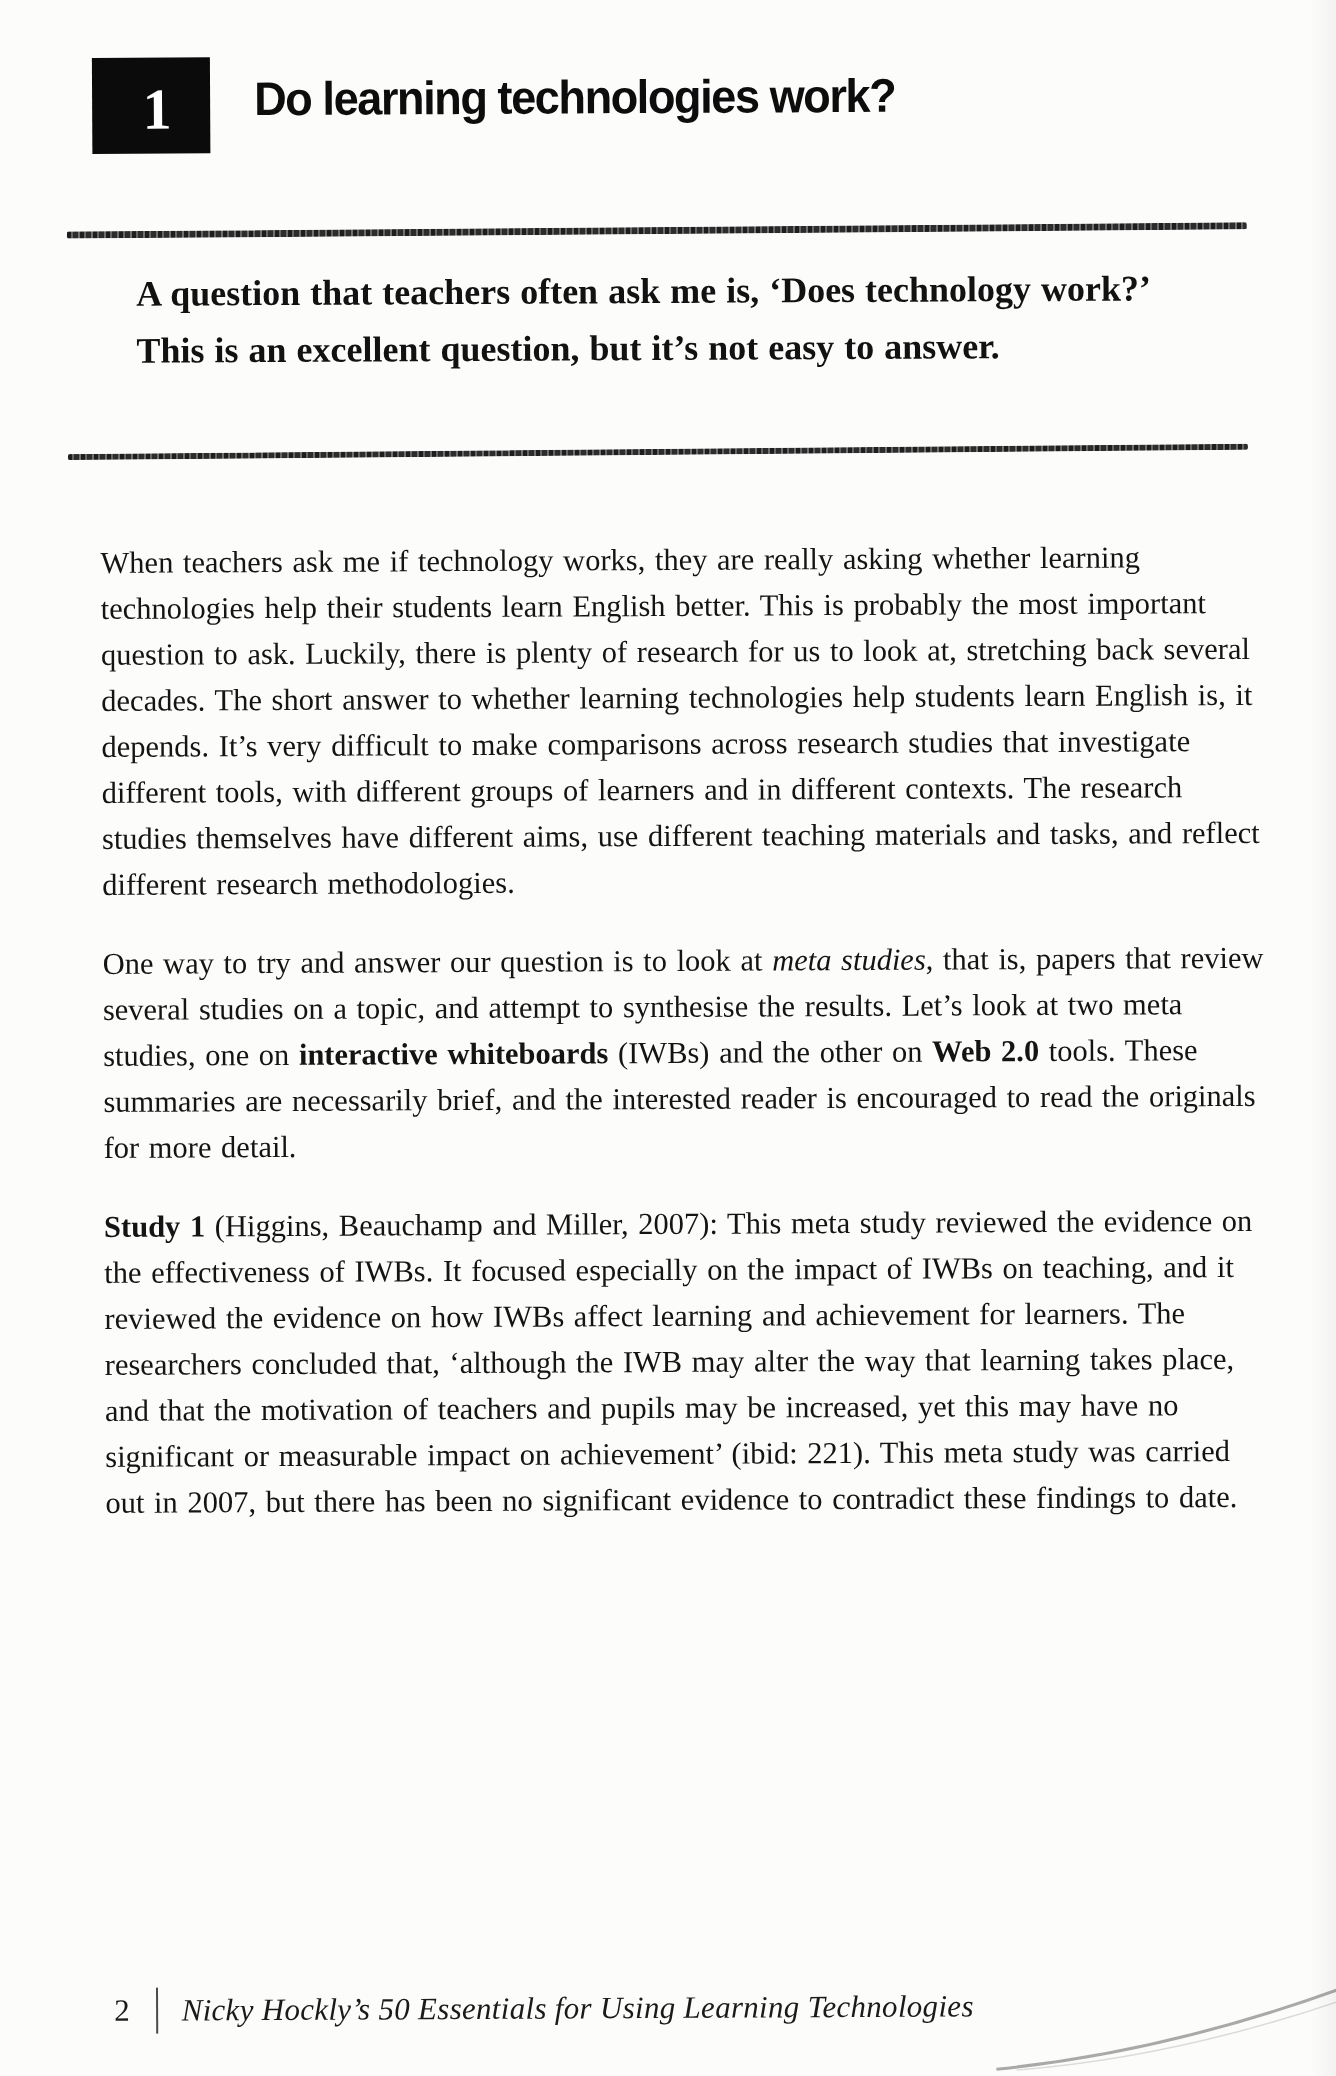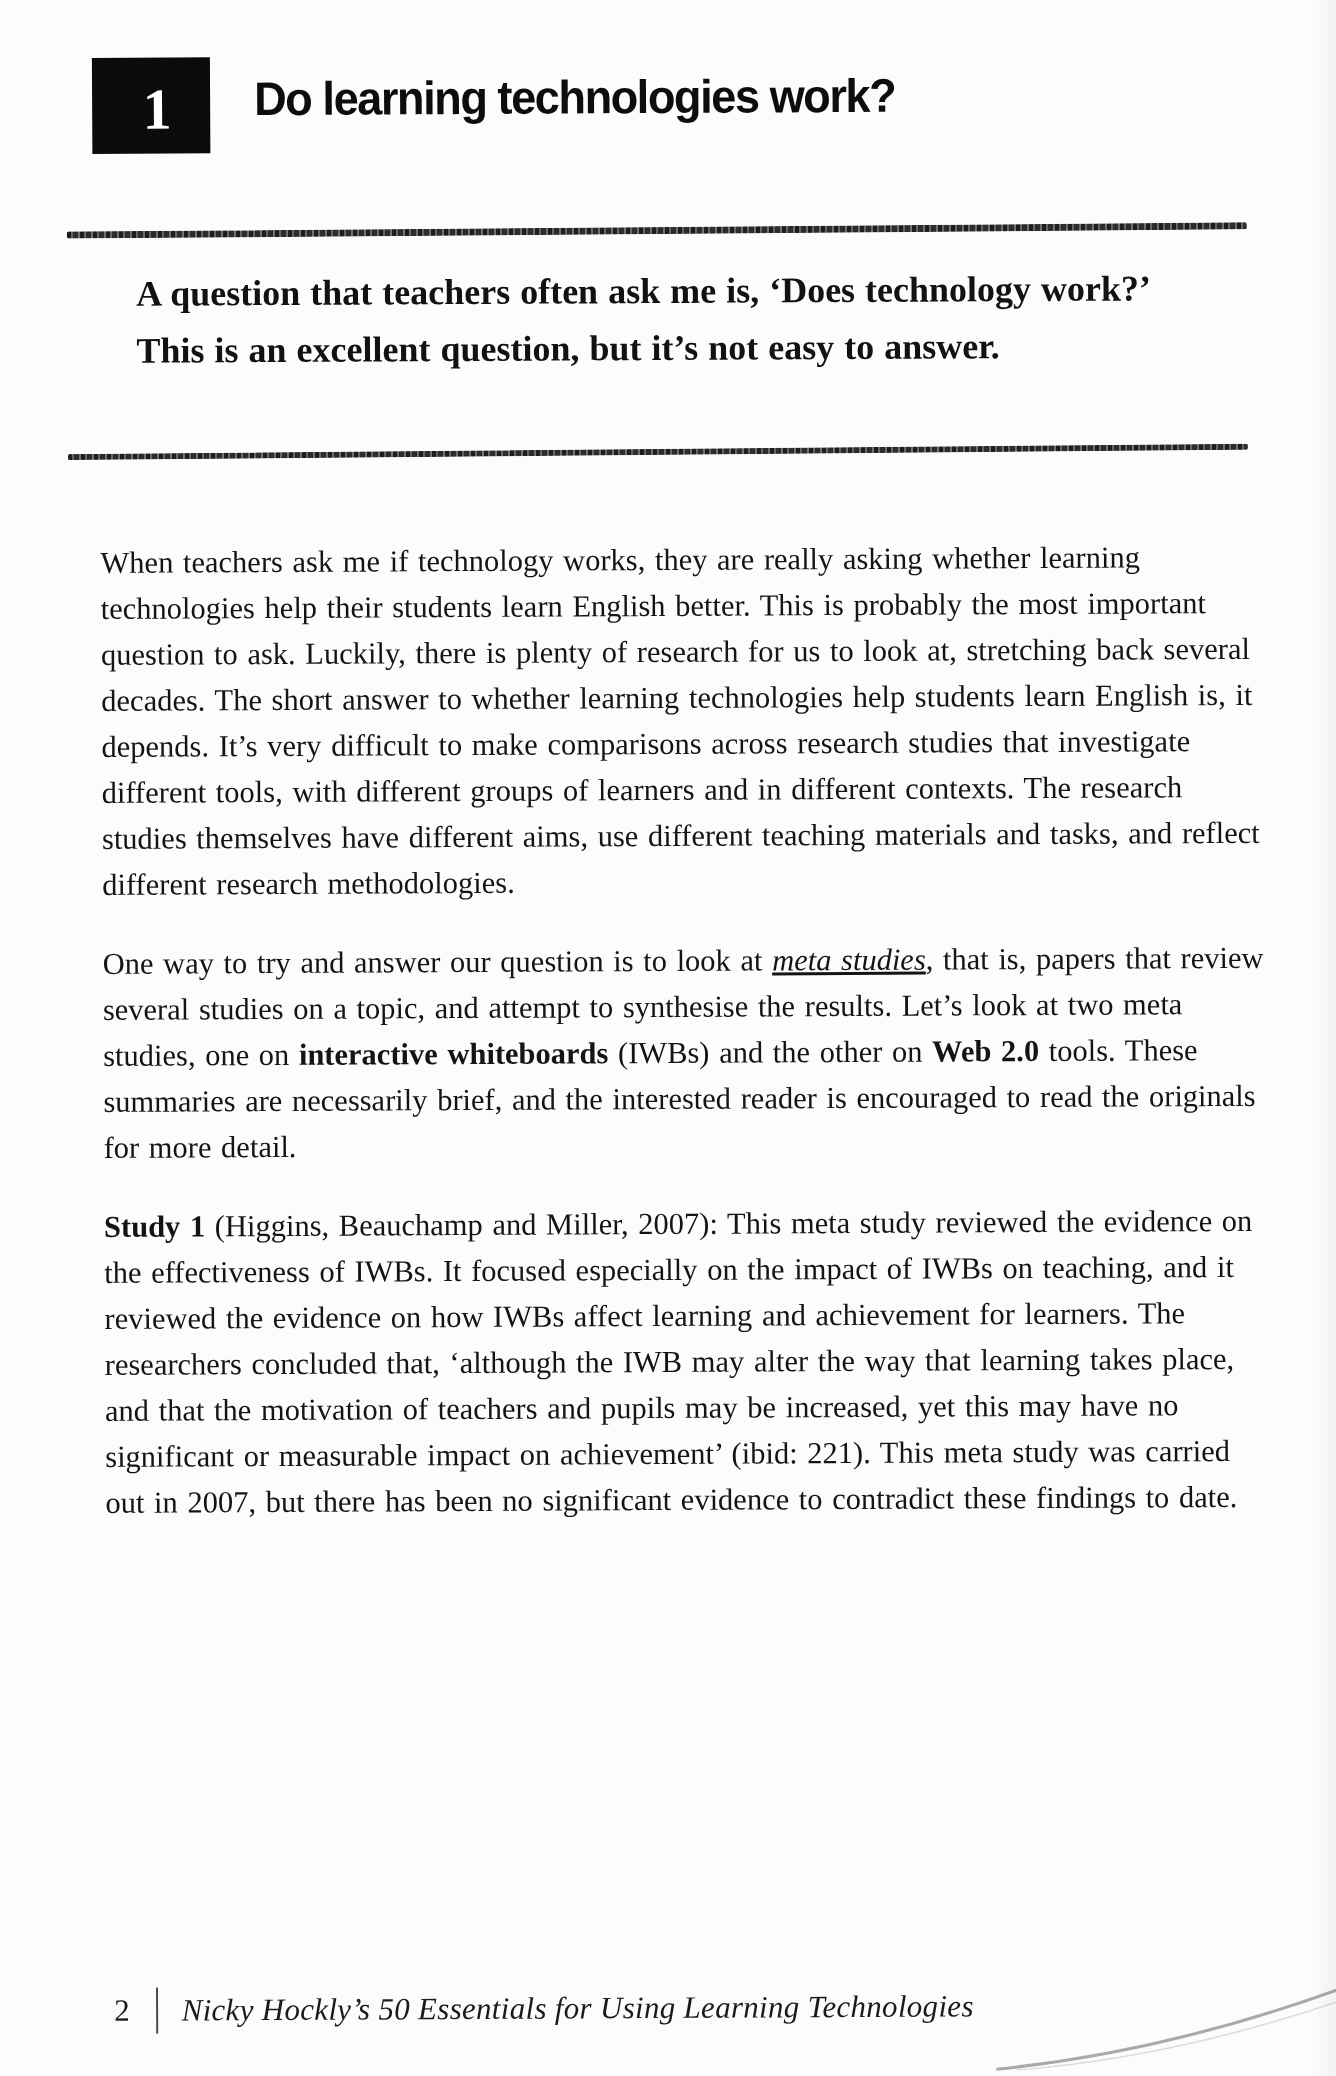--- a/index.html
+++ b/index.html
@@ -90,21 +90,21 @@
     position: absolute;
     left: 98px; top: 540px;
     width: 1165px;
     font-size: 30.5px;
     line-height: 46px;
     word-spacing: 2px;
     color: #141414;
   }
   .body-copy p { margin: 0 0 33px 0; }
   .body-copy .b { font-weight: 700; }
-  .body-copy .i { font-style: italic; text-decoration: underline; }
+  .body-copy .i { font-style: italic; }
   
   .page-footer {
     position: absolute;
     left: 104px; top: 1988px;
     display: flex;
     align-items: center;
     font-size: 31px;
     color: #1a1a1a;
   }
   .footer-pagenum { font-family: "Liberation Serif", serif; }

